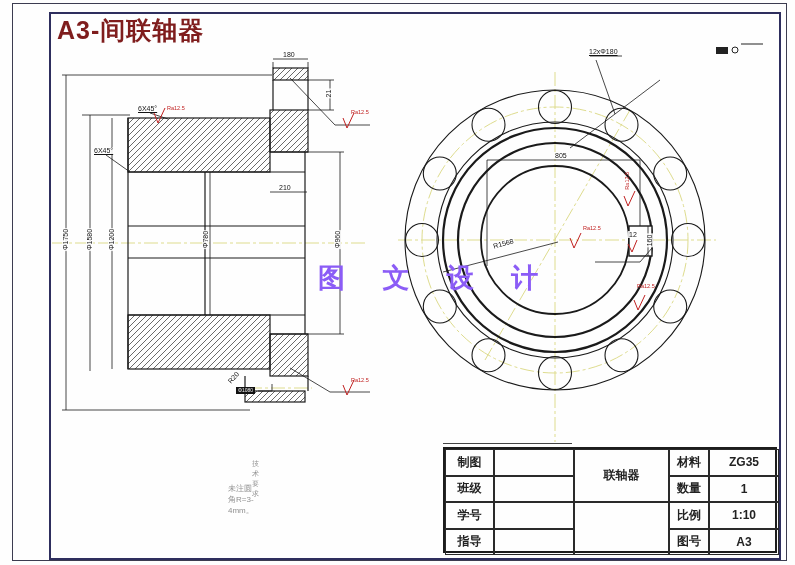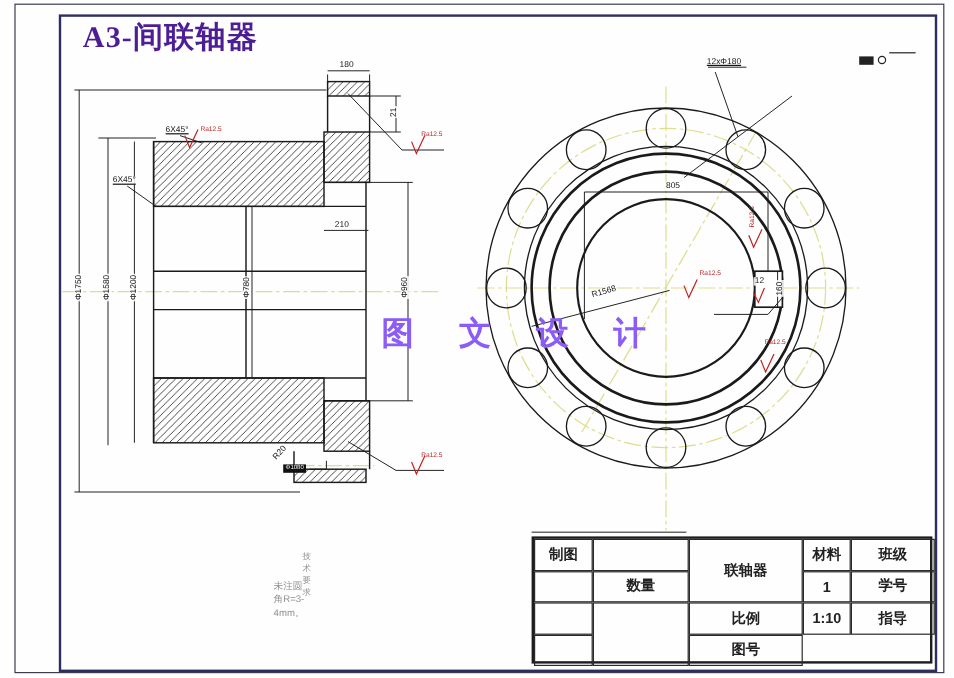--- a/index.html
+++ b/index.html
@@ -2,22 +2,22 @@
 <html><head>
 <meta charset="utf-8">
 <style>
   html,body{margin:0;padding:0;background:#fff;}
   .sheet{position:relative;width:795px;height:565px;background:#fefefe;overflow:hidden;
          font-family:"Liberation Sans",sans-serif;}
   .outer-frame{position:absolute;left:12px;top:3px;width:773px;height:556px;
                border:1px solid #3c3c50;}
   .inner-frame{position:absolute;left:49px;top:12px;width:728px;height:544px;
                border:2px solid #2e2e5e;}
-  .page-title{position:absolute;left:57px;top:14px;font-family:Liberation Serif, serif;
-              font-weight:bold;font-size:25px;color:#4c1d95;letter-spacing:1px;margin-left:12px;}
+  .page-title{position:absolute;left:57px;top:14px;font-family:Liberation Sans, sans-serif;
+              font-weight:bold;font-size:25px;color:#7f1d1d;letter-spacing:1px;}
   .watermark{position:absolute;left:318px;top:260px;font-family:"DejaVu Serif",serif;
              font-weight:bold;font-size:27px;color:#8b5cf6;letter-spacing:14px;white-space:nowrap;}
   svg.cad{position:absolute;left:0;top:0;}
   .labels span{position:absolute;font-size:7px;color:#141414;line-height:1;
                background:rgba(255,255,255,.85);padding:0 1px;white-space:nowrap;}
   .labels .rot{transform:rotate(-90deg);transform-origin:center;}
   .labels .red{color:#c02020;background:transparent;font-size:5.5px;}
   .labels .blob{background:#111;color:#eee;font-size:5px;padding:1px 2px;}
   .labels .under{text-decoration:underline;}
   .notes{position:absolute;color:#909090;}
@@ -203,30 +203,32 @@
     <span class="n1">技术要求</span>
     <span class="n2">未注圆角R=3-4mm。</span>
   </div>
 
   <div class="tb-topline"></div>
   <div class="tblock">
     <div class="cell lab">制图</div>
     <div class="cell"></div>
     <div class="cell span2">联轴器</div>
     <div class="cell lab">材料</div>
+    <div class="cell">ZG35</div>
 
     <div class="cell lab">班级</div>
     <div class="cell"></div>
     <div class="cell lab">数量</div>
     <div class="cell">1</div>
 
     <div class="cell lab">学号</div>
     <div class="cell"></div>
     <div class="cell span2"></div>
     <div class="cell lab">比例</div>
     <div class="cell">1:10</div>
 
     <div class="cell lab">指导</div>
     <div class="cell"></div>
     <div class="cell lab">图号</div>
+    <div class="cell">A3</div>
   </div>
 
 </div>
 
 </body></html>

